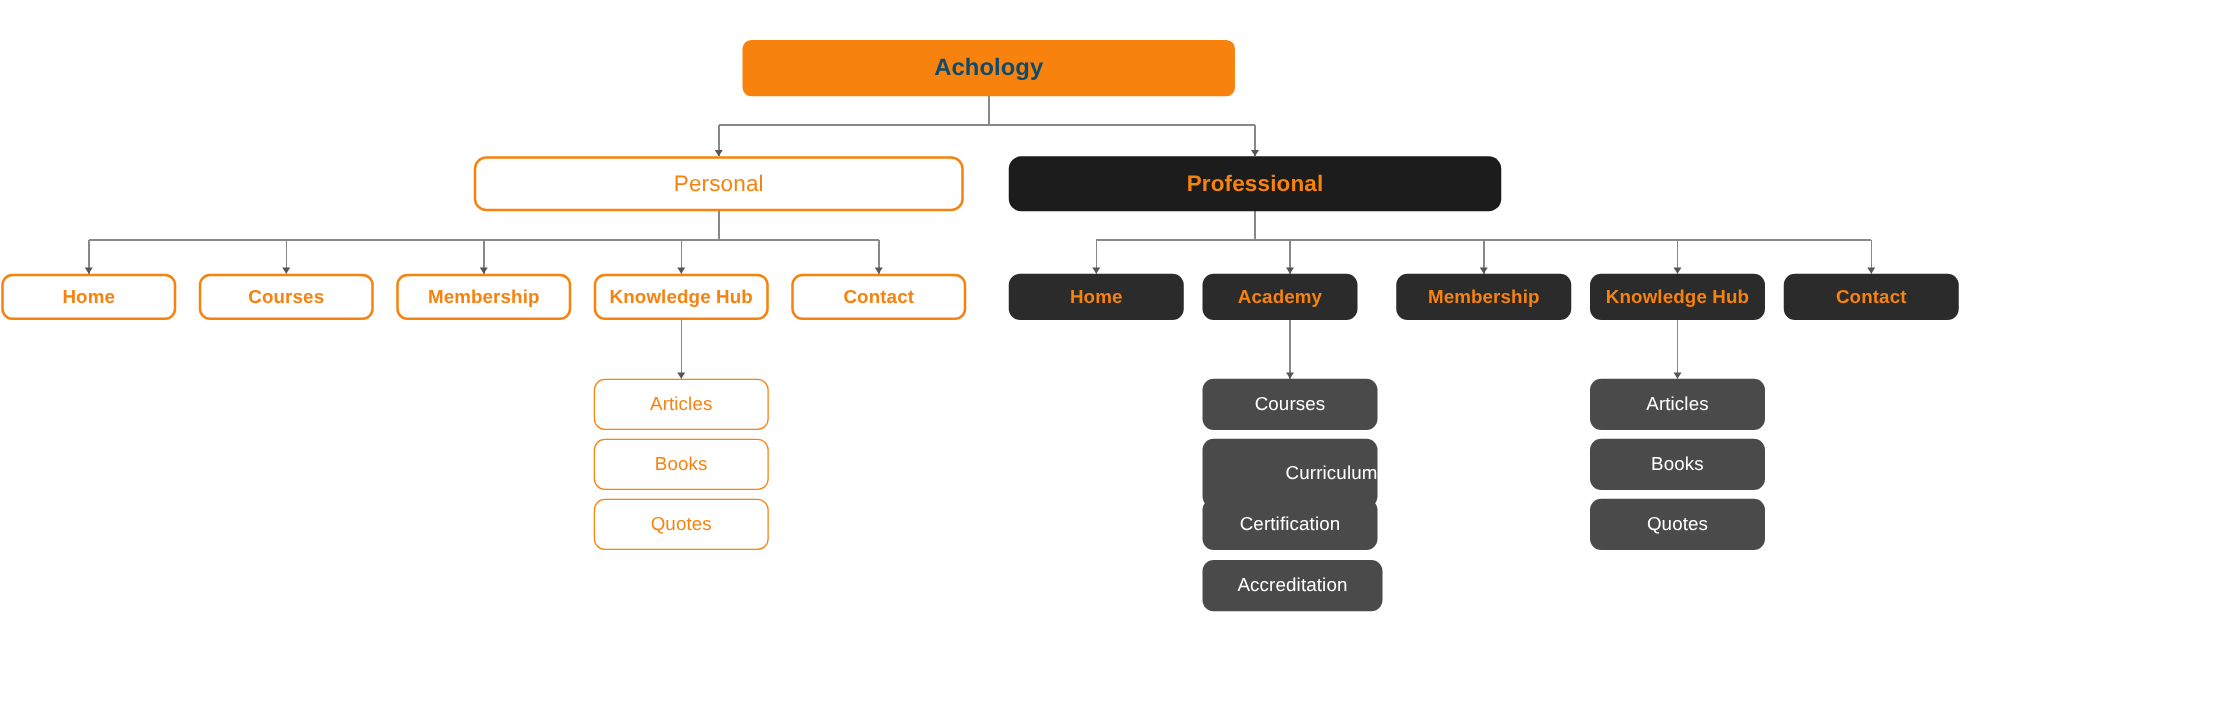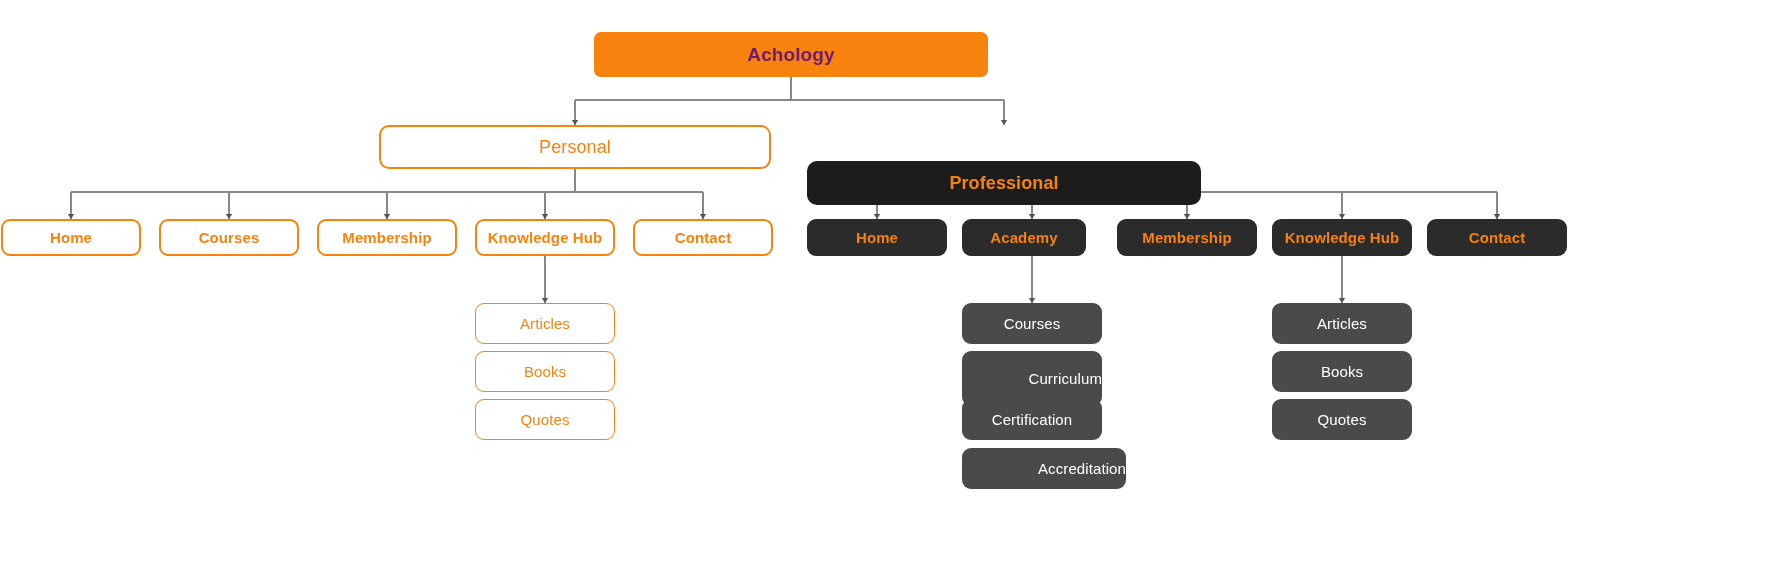--- a/index.html
+++ b/index.html
@@ -33,21 +33,21 @@
     justify-content:center;
     text-align:center;
     border-radius:9px;
     white-space:nowrap;
     letter-spacing:.1px;
   }
 
   
   .n-root{
     background:#F7820D;
-    color:#701a75;
+    color:#0c4a6e;
     font-weight:bold;
     font-size:19px;
     border:none;
     border-radius:7px;
   }
 
   
   .n-l1-light{
     background:#ffffff;
     border:2.5px solid #F7820D;
@@ -58,21 +58,20 @@
   }
 
   
   .n-l1-dark{
     background:#1c1c1c;
     border:none;
     color:#F7820D;
     font-weight:bold;
     font-size:18px;
     border-radius:10px;
-    margin-top:36px;
   }
 
   
   .n-l2-light{
     background:#ffffff;
     border:2px solid #F7820D;
     color:#F7820D;
     font-weight:bold;
     font-size:15px;
     border-radius:9px;
@@ -203,21 +202,21 @@
       </div>
       <div class="node n-l3-dark" style="left: 962px; top: 303px; width: 140px; height: 41px;">
         <span>Courses</span>
       </div>
       <div class="node n-l3-dark" style="left: 962px; top: 351px; width: 140px; height: 55px; justify-content: flex-end;">
         <span>Curriculum</span>
       </div>
       <div class="node n-l3-dark" style="left: 962px; top: 399px; width: 140px; height: 41px;">
         <span>Certification</span>
       </div>
-      <div class="node n-l3-dark" style="left: 962px; top: 448px; width: 164px; height: 41px; justify-content: flex-end;">
+      <div class="node n-l3-dark" style="left: 962px; top: 448px; width: 144px; height: 41px;">
         <span>Accreditation</span>
       </div>
       <div class="node n-l3-dark" style="left: 1272px; top: 303px; width: 140px; height: 41px;">
         <span>Articles</span>
       </div>
       <div class="node n-l3-dark" style="left: 1272px; top: 351px; width: 140px; height: 41px;">
         <span>Books</span>
       </div>
       <div class="node n-l3-dark" style="left: 1272px; top: 399px; width: 140px; height: 41px;">
         <span>Quotes</span>

